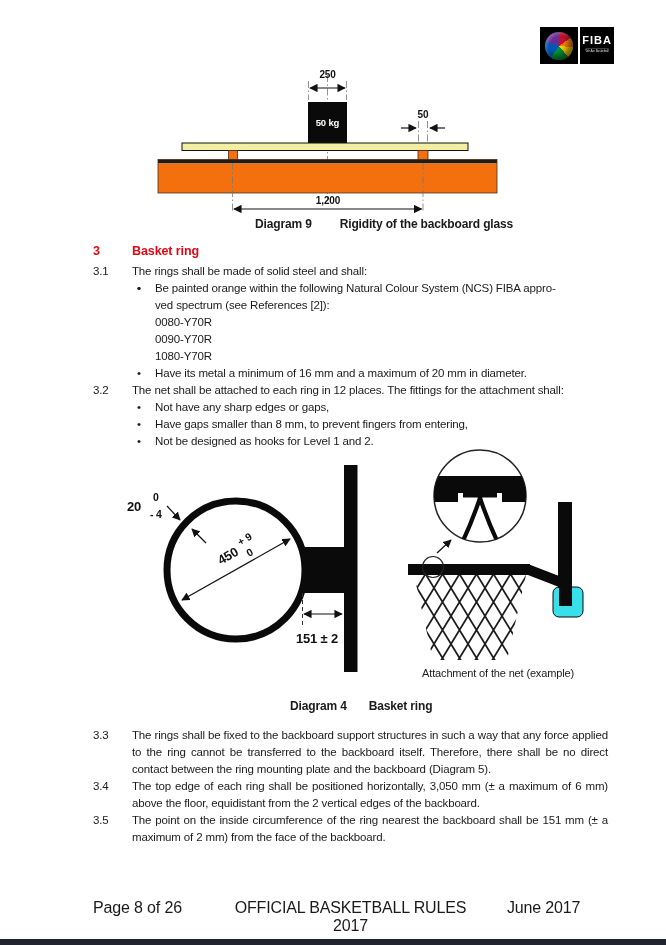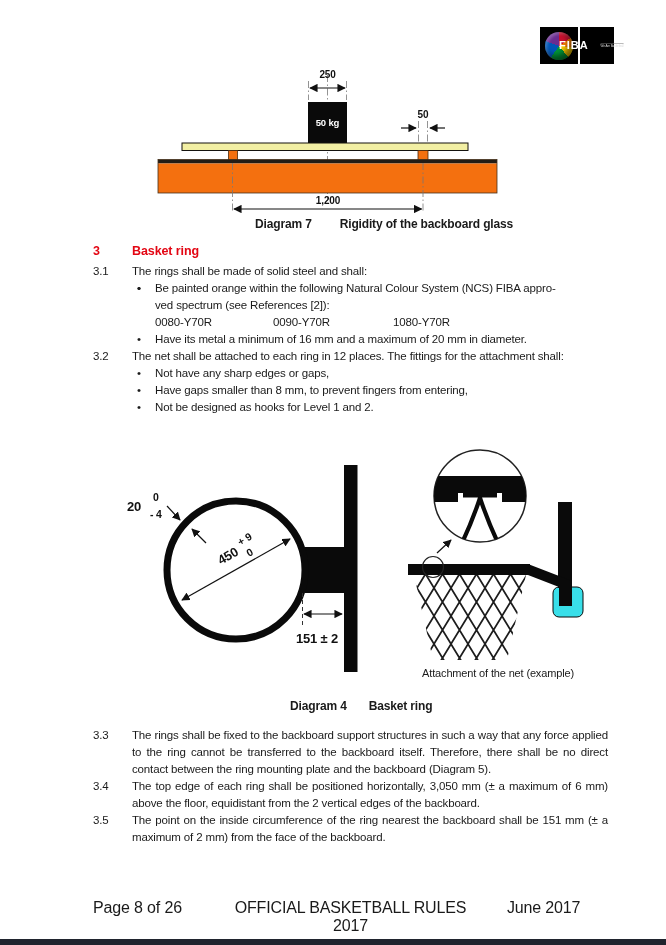--- a/index.html
+++ b/index.html
@@ -6,21 +6,21 @@
   .page{position:relative;width:666px;height:945px;background:#ffffff;overflow:hidden;
         font-family:"Liberation Sans","DejaVu Sans",sans-serif;color:#1a1a1a;letter-spacing:-0.15px;}
 
   
   .logo{position:absolute;left:540px;top:27px;display:flex;gap:2px;}
   .logo-globe-box{width:38px;height:37px;background:#000;display:flex;align-items:center;justify-content:center;}
   .globe{width:28px;height:28px;border-radius:50%;
          background:conic-gradient(#c8102e 0 55deg,#f77f00 55deg 95deg,#ffd100 95deg 140deg,
                     #009739 140deg 215deg,#0057b8 215deg 290deg,#6a2c91 290deg 360deg);
          box-shadow:inset -4px -4px 6px rgba(0,0,0,.55), inset 2px 2px 3px rgba(255,255,255,.25);}
-  .logo-text-box{width:34px;height:37px;background:#000;color:#fff;display:flex;
+  .logo-text-box{width:34px;height:37px;background:#000;color:#fff;display:flex;flex-direction:column;
                  align-items:center;justify-content:center;}
   .logo-brand{font-weight:bold;font-size:11px;letter-spacing:1px;line-height:11px;}
   .logo-tagline{font-size:6px;transform:scale(.5);transform-origin:center top;white-space:nowrap;
                 margin-top:2px;color:#ddd;border-top:1px solid #777;padding-top:1px;}
 
   
   .dsvg{position:absolute;}
   svg text{font-family:"Liberation Sans","DejaVu Sans",sans-serif;fill:#111;}
   .dimtxt{font-size:10px;font-weight:bold;}
   .dimtxt-lg{font-size:13px;font-weight:bold;}
@@ -35,21 +35,21 @@
 
   
   .rules{position:absolute;left:93px;width:515px;font-size:11.5px;line-height:17px;}
   .rule{display:flex;}
   .rule-num{width:39px;flex:none;}
   .rule-body{flex:1;min-width:0;}
   .p-just{text-align:justify;}
   .heading{display:flex;font-weight:bold;font-size:12.5px;color:#e30613;margin-bottom:3px;letter-spacing:-0.1px;}
   .bullet{position:relative;padding-left:23px;}
   .bullet .dot{position:absolute;left:5px;top:0;}
-  .codes{display:flex;}
+  .codes{display:flex;flex-direction:column;}
   .codes .c0{width:118px;} .codes .c1{width:120px;}
 
   
   .footer{position:absolute;left:93px;top:899px;width:515px;display:flex;align-items:baseline;font-size:16px;}
   .footer .f-left{flex:1;text-align:left;}
   .footer .f-center{flex:2;text-align:center;}
   .footer .f-right{flex:1;text-align:center;}
   .bottombar{position:absolute;left:0;top:939px;width:666px;height:6px;background:#20242e;}
 </style>
 </head>
@@ -99,21 +99,21 @@
     <rect x="8" y="100.5" width="339" height="29.5" fill="#f4700f"></rect>
     <rect x="8" y="96.5" width="339" height="33.5" fill="none" stroke="#46301a" stroke-width="0.8"></rect>
 
     <line x1="82.5" y1="100" x2="82.5" y2="150" class="extline"></line>
     <line x1="273" y1="100" x2="273" y2="150" class="extline"></line>
     <line x1="84" y1="146" x2="271.5" y2="146" class="dimline" marker-start="url(#ah3)" marker-end="url(#ah3)"></line>
     <text x="178" y="141" text-anchor="middle" class="dimtxt">1,200</text>
   </svg>
 
   <div class="caption" style="left:255px;top:217px;">
-    <span>Diagram 7</span>
+    <span>Diagram 9</span>
     <span class="gap28">Rigidity of the backboard glass</span>
   </div>
 
   <div class="rules" style="top:243px;">
     <div class="heading">
       <div class="rule-num">3</div>
       <div>Basket ring</div>
     </div>
 
     <div class="rule">

